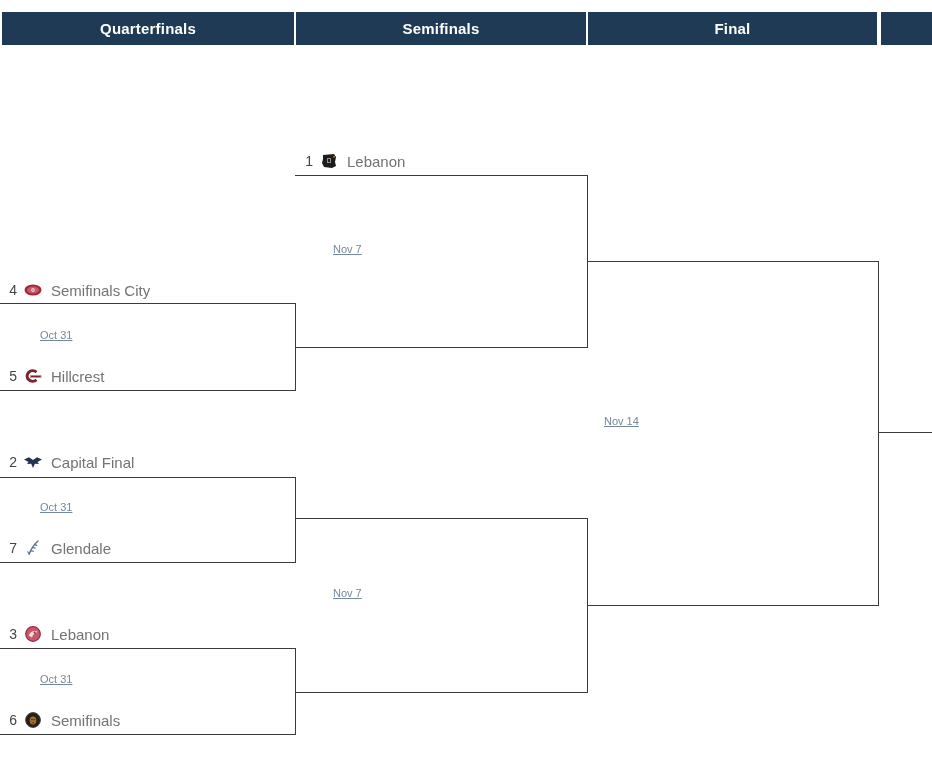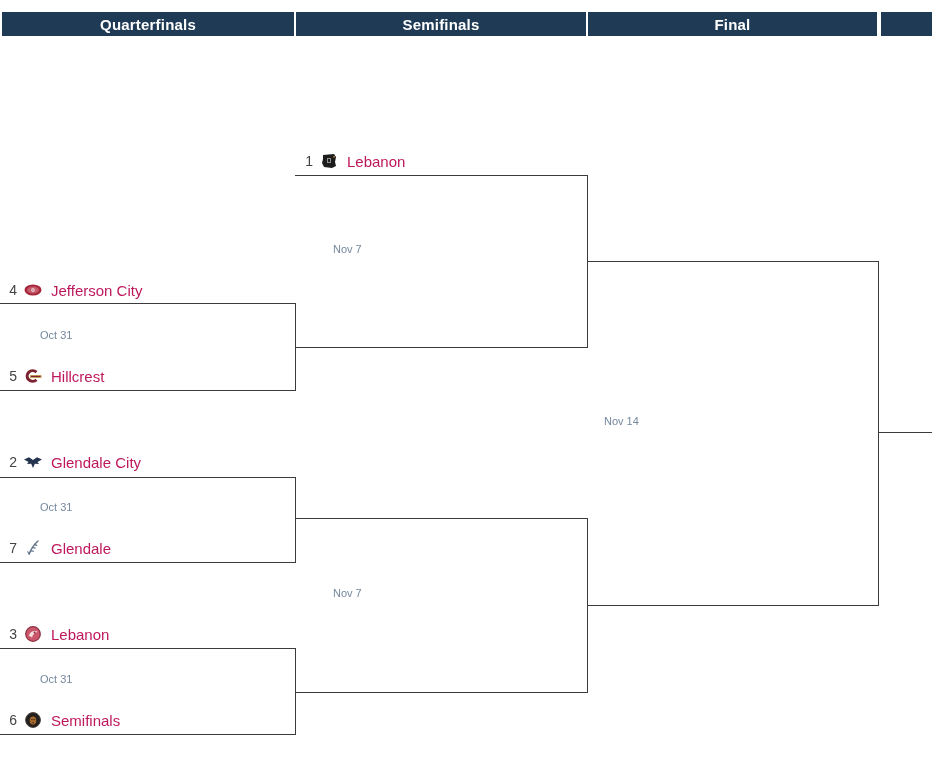--- a/index.html
+++ b/index.html
@@ -1,21 +1,21 @@
 <!DOCTYPE html>
 <html><head>
 <meta charset="utf-8">
 <style>
   html,body{margin:0;padding:0;background:#ffffff;}
   body{font-family:"Liberation Sans","DejaVu Sans",sans-serif;}
   #stage{position:relative;width:932px;height:761px;background:#ffffff;overflow:hidden;}
 
   
   .header-cell{
-    position:absolute;top:12px;height:24px;
+    position:absolute;top:12px;height:33px;
     background:#1f3a55;color:#ffffff;
     display:flex;align-items:center;justify-content:center;
     font-size:15px;font-weight:bold;letter-spacing:.2px;
   }
 
   
   .match-box{
     position:absolute;
     border-top:1px solid #3b3b3b;
     border-right:1px solid #3b3b3b;
@@ -33,26 +33,26 @@
   .seed{
     min-width:10px;text-align:right;
     color:#444444;font-size:14px;
   }
   .logo{
     margin-left:7px;margin-right:9px;
     display:flex;align-items:center;justify-content:center;
     width:18px;height:16px;
   }
   .team-name{
-    color:#be185d;font-size:15px;text-decoration:none;cursor:pointer;
+    color:#737373;font-size:15px;text-decoration:none;cursor:pointer;
   }
 
   
   .date{
-    position:absolute;font-size:11px;color:#75879e;white-space:nowrap;
+    position:absolute;font-size:11px;color:#75879e;white-space:nowrap;text-decoration:underline;
   }
 </style>
 </head>
 <body>
 
 <div id="stage">
 
   <div class="header-cell" style="left:2px;width:292px;">Quarterfinals</div>
   <div class="header-cell" style="left:588px;width:289px;">Final</div>
   <div class="header-cell" style="left:296px;width:290px;">Semifinals</div>
@@ -82,21 +82,21 @@
   <div class="team" style="left:7px;top:279px;">
     <span class="seed">4</span>
     <span class="logo">
       <svg width="18" height="14" viewBox="0 0 18 14">
         <ellipse cx="9" cy="7" rx="8.5" ry="5.6" fill="#a62639"></ellipse>
         <ellipse cx="9" cy="7" rx="6" ry="3.6" fill="#cf6e7b" opacity="0.75"></ellipse>
         <circle cx="9" cy="7" r="1.7" fill="#ffffff"></circle>
         <circle cx="9" cy="7" r="0.8" fill="#a62639"></circle>
       </svg>
     </span>
-    <a class="team-name" href="#">Jefferson City</a>
+    <a class="team-name" href="#">Semifinals City</a>
   </div>
 
   <div class="date" style="left:40px;top:329px;">Oct 31</div>
 
   <div class="team" style="left:7px;top:365px;">
     <span class="seed">5</span>
     <span class="logo">
       <svg width="18" height="14" viewBox="0 0 18 14">
         <path d="M12.5 3.2 A5.6 5.2 0 1 0 12.5 10.8" stroke="#7d2231" stroke-width="3" fill="none"></path>
         <rect x="6" y="6" width="11.5" height="3" rx="0.5" fill="#c7a15a"></rect>
@@ -110,21 +110,21 @@
 
   <div class="date" style="left:604px;top:415px;">Nov 14</div>
 
   <div class="team" style="left:7px;top:451px;">
     <span class="seed">2</span>
     <span class="logo">
       <svg width="18" height="13" viewBox="0 0 18 13">
         <path d="M0 3.5 L5 1.2 L9 4 L13 1.2 L18 3.5 L13.5 6 L15 8 L10.8 7.8 L9 12 L7.2 7.8 L3 8 L4.5 6 Z" fill="#24344f"></path>
       </svg>
     </span>
-    <a class="team-name" href="#">Glendale City</a>
+    <a class="team-name" href="#">Capital Final</a>
   </div>
 
   <div class="date" style="left:40px;top:501px;">Oct 31</div>
 
   <div class="team" style="left:7px;top:537px;">
     <span class="seed">7</span>
     <span class="logo">
       <svg width="14" height="16" viewBox="0 0 14 16">
         <path d="M12 1 C8.5 4 5.5 8 3.2 14" stroke="#5f7388" stroke-width="1.4" fill="none" stroke-linecap="round"></path>
         <path d="M3.2 14 L1.8 11.8 M4.4 11 L7.4 11.2 M6.2 7.4 L9.2 8.2 M8.4 4.4 L10.6 5.4" stroke="#5f7388" stroke-width="1.2" fill="none" stroke-linecap="round"></path>

